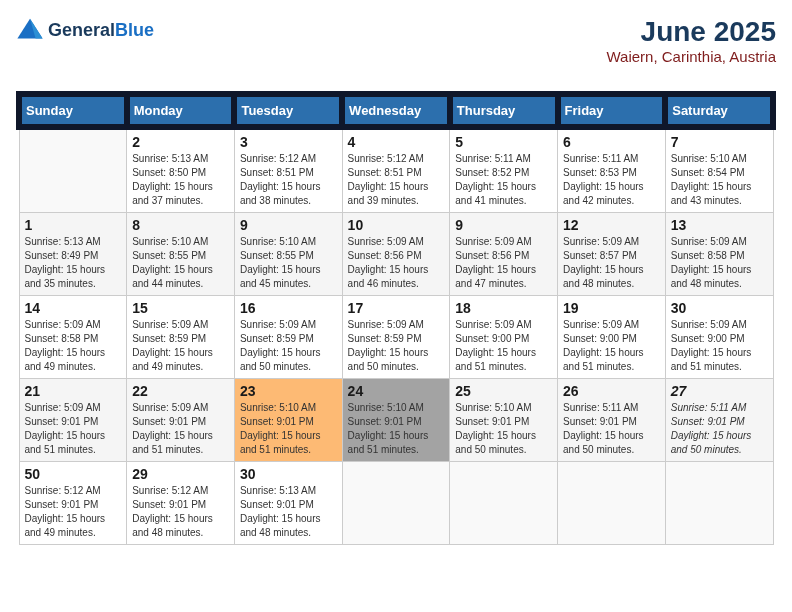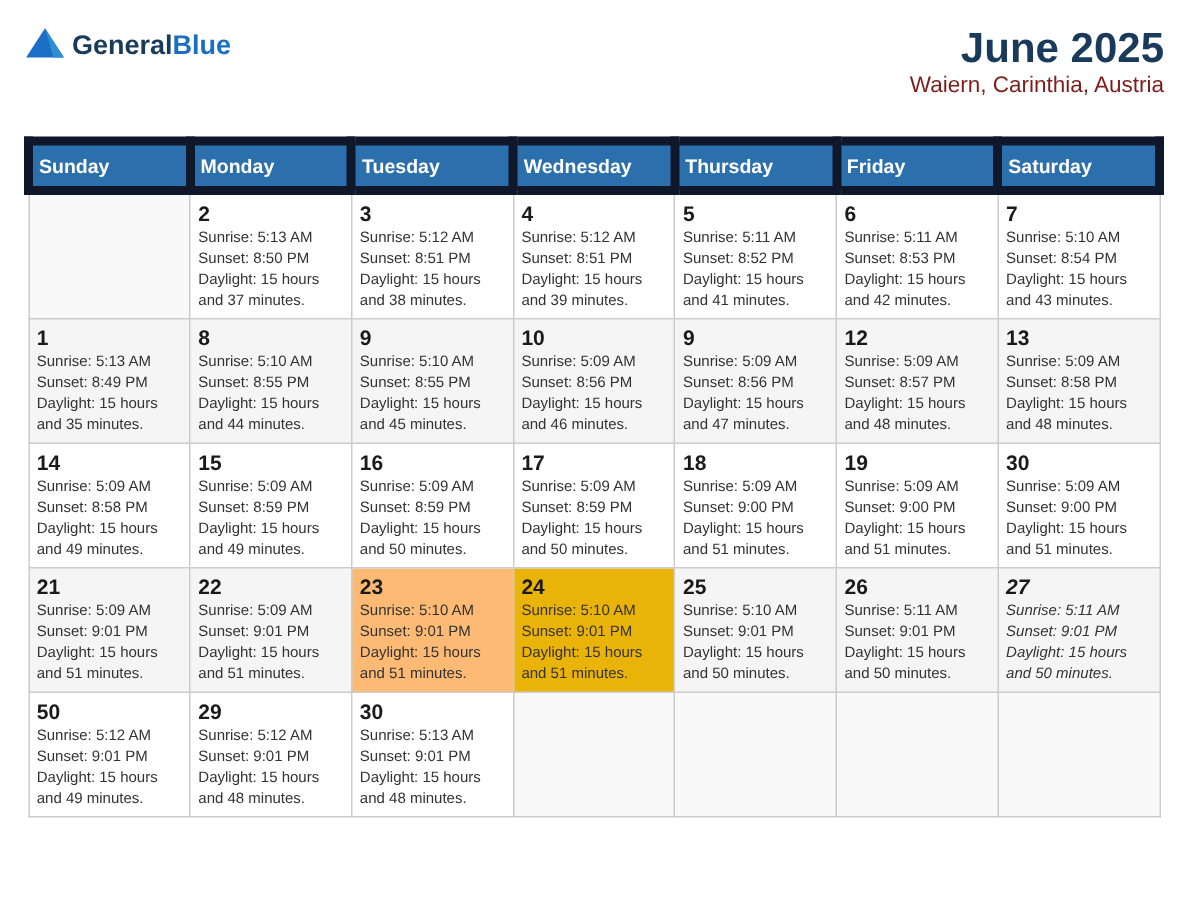--- a/index.html
+++ b/index.html
@@ -212,21 +212,21 @@
         <span class="day-info">Sunrise: 5:09 AM<br>Sunset: 9:01 PM<br>Daylight: 15 hours<br>and 51 minutes.</span>
       </td>
         <td style="background: rgb(245, 245, 245);">
         <span class="day-number">22</span>
         <span class="day-info">Sunrise: 5:09 AM<br>Sunset: 9:01 PM<br>Daylight: 15 hours<br>and 51 minutes.</span>
       </td>
         <td style="background: #fdba74;">
         <span class="day-number">23</span>
         <span class="day-info">Sunrise: 5:10 AM<br>Sunset: 9:01 PM<br>Daylight: 15 hours<br>and 51 minutes.</span>
       </td>
-        <td style="background: #eab308;">
+        <td style="background: #a3a3a3;">
         <span class="day-number">24</span>
         <span class="day-info">Sunrise: 5:10 AM<br>Sunset: 9:01 PM<br>Daylight: 15 hours<br>and 51 minutes.</span>
       </td>
         <td style="background: rgb(245, 245, 245);">
         <span class="day-number">25</span>
         <span class="day-info">Sunrise: 5:10 AM<br>Sunset: 9:01 PM<br>Daylight: 15 hours<br>and 50 minutes.</span>
       </td>
         <td style="background: rgb(245, 245, 245);">
         <span class="day-number">26</span>
         <span class="day-info">Sunrise: 5:11 AM<br>Sunset: 9:01 PM<br>Daylight: 15 hours<br>and 50 minutes.</span>

